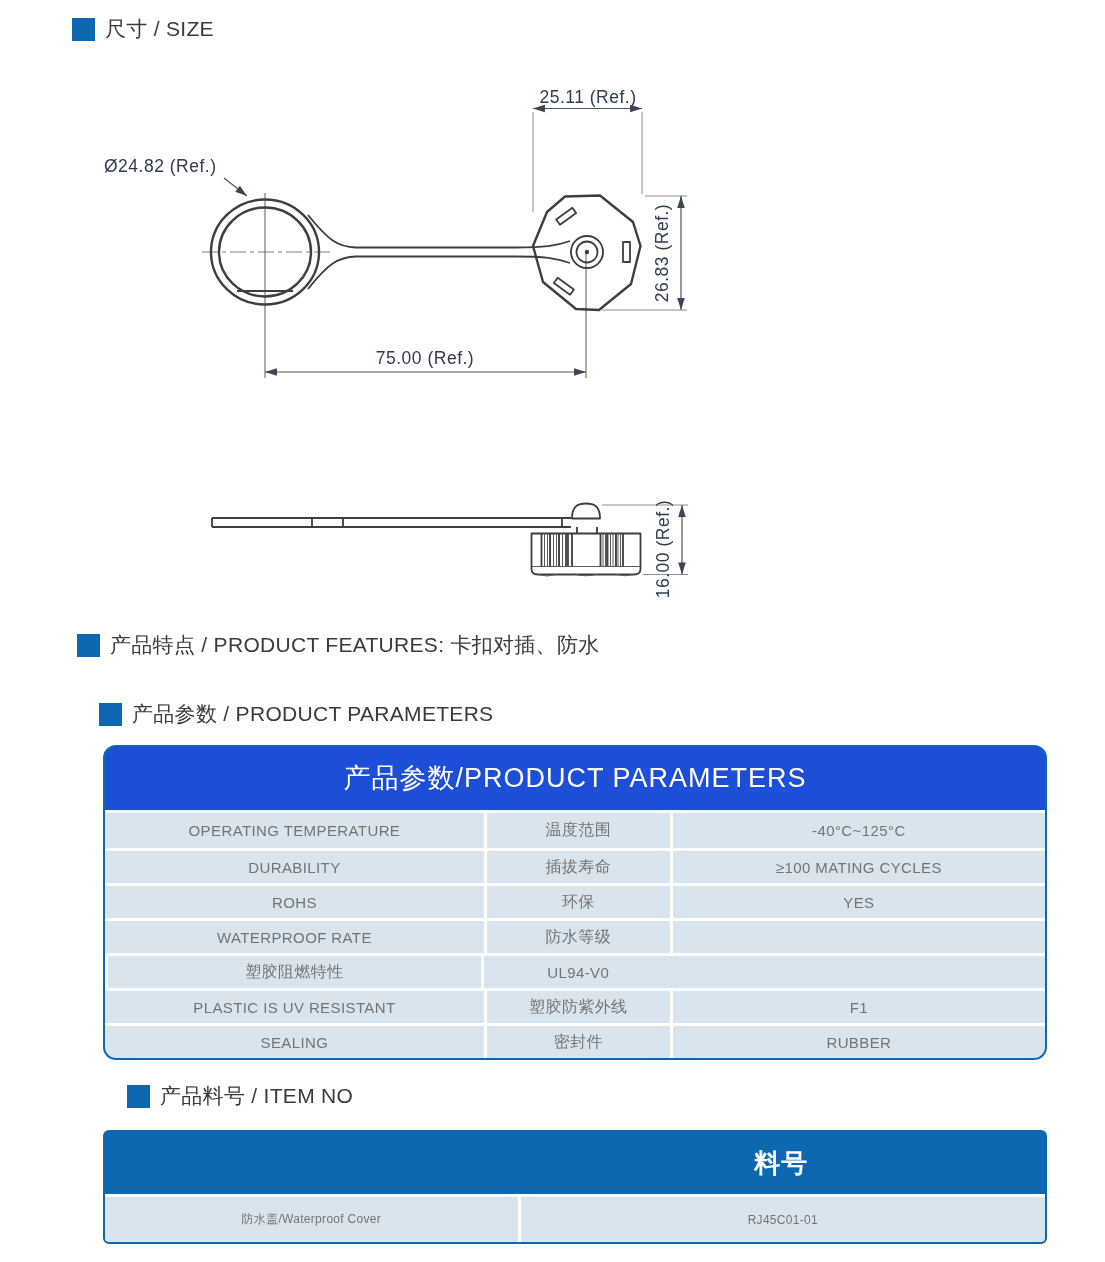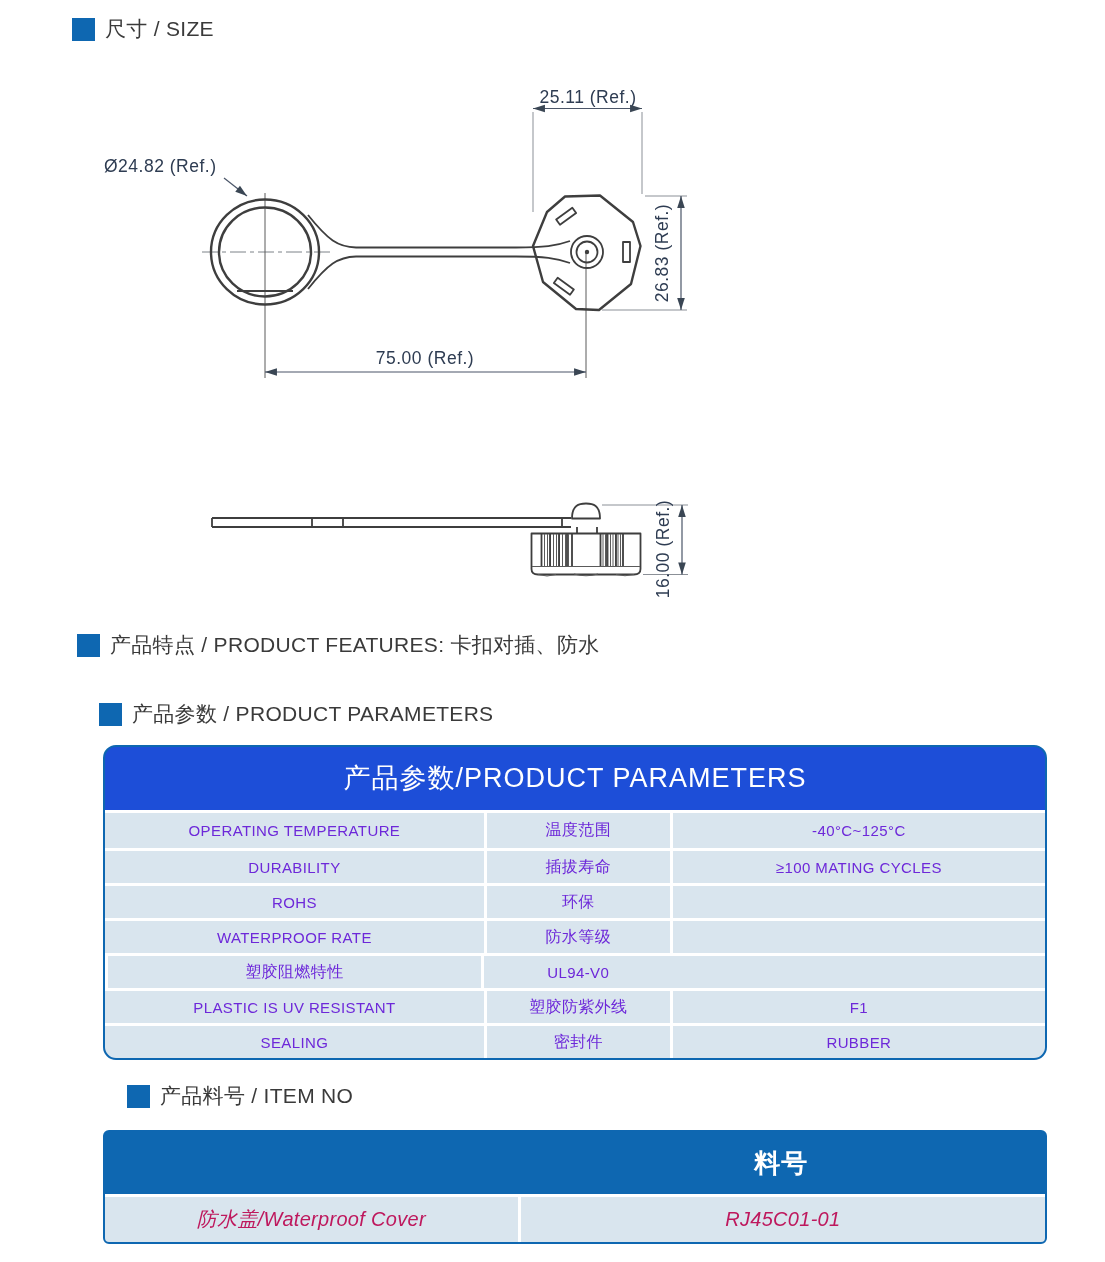--- a/index.html
+++ b/index.html
@@ -20,30 +20,30 @@
   .ext-l{stroke:#8b9097;stroke-width:1;}
   .cline{stroke:#7d8288;stroke-width:1;stroke-dasharray:16 4 4 4;}
   .dim-t{fill:#2e3c52;font-size:17.5px;letter-spacing:0.5px;font-family:"Liberation Sans","DejaVu Sans",sans-serif;}
 
   
   .ptable{position:absolute;left:103px;top:745px;width:944px;border:2px solid #0e67b1;border-radius:13px;overflow:hidden;background:#0e67b1;box-sizing:border-box;}
   .ptable-head{background:#1d4ed8;color:#ffffff;text-align:center;font-size:27px;font-weight:500;height:63px;line-height:63px;letter-spacing:1px;}
   .ptable-body{border-top:3px solid #ffffff;}
   .prow{display:grid;grid-template-columns:40.3% 20.1% 39.6%;background:#d9e5ee;height:35px;box-sizing:border-box;}
   .prow + .prow{border-top:3px solid #ffffff;}
-  .pc{display:flex;align-items:center;justify-content:center;color:#6d28d9;font-size:15px;letter-spacing:0.4px;overflow:hidden;white-space:nowrap;}
+  .pc{display:flex;align-items:center;justify-content:center;color:#737373;font-size:15px;letter-spacing:0.4px;overflow:hidden;white-space:nowrap;}
   .pc.cn{border-left:3px solid #ffffff;border-right:3px solid #ffffff;font-size:16px;}
 
   
   .itable{position:absolute;left:103px;top:1130px;width:944px;border:2px solid #0e67b1;border-radius:6px;overflow:hidden;background:#0e67b1;box-sizing:border-box;}
   .itable-head{background:#0e67b1;height:62px;display:grid;grid-template-columns:43.9% 56.1%;}
   .itable-head .hc{display:flex;align-items:center;justify-content:center;color:#ffffff;font-size:26px;font-weight:600;letter-spacing:1px;}
   .itable-body{border-top:3px solid #ffffff;}
   .irow{display:grid;grid-template-columns:43.9% 56.1%;background:#d9e5ee;height:45px;}
-  .ic{display:flex;align-items:center;justify-content:center;color:#be185d;font-size:20px;letter-spacing:0.3px;font-style:italic;}
+  .ic{display:flex;align-items:center;justify-content:center;color:#737373;font-size:12px;letter-spacing:0.3px;}
   .ic.no{border-left:3px solid #ffffff;}
 </style>
 </head>
 <body>
 
 <div class="page">
 
   <div class="sec-head" style="left:72px;top:15px;">
     <span class="bullet"></span>
     <span class="sec-title">尺寸 / SIZE</span>
@@ -141,20 +141,21 @@
         <div class="pc val">-40°C~125°C</div>
       </div>
       <div class="prow">
         <div class="pc en">DURABILITY</div>
         <div class="pc cn">插拔寿命</div>
         <div class="pc val">≥100 MATING CYCLES</div>
       </div>
       <div class="prow">
         <div class="pc en">ROHS</div>
         <div class="pc cn">环保</div>
+        <div class="pc val">YES</div>
       </div>
       <div class="prow">
         <div class="pc en">WATERPROOF RATE</div>
         <div class="pc cn">防水等级</div>
       </div>
       <div class="prow">
         <div class="pc cn">塑胶阻燃特性</div>
         <div class="pc val">UL94-V0</div>
       </div>
       <div class="prow">

